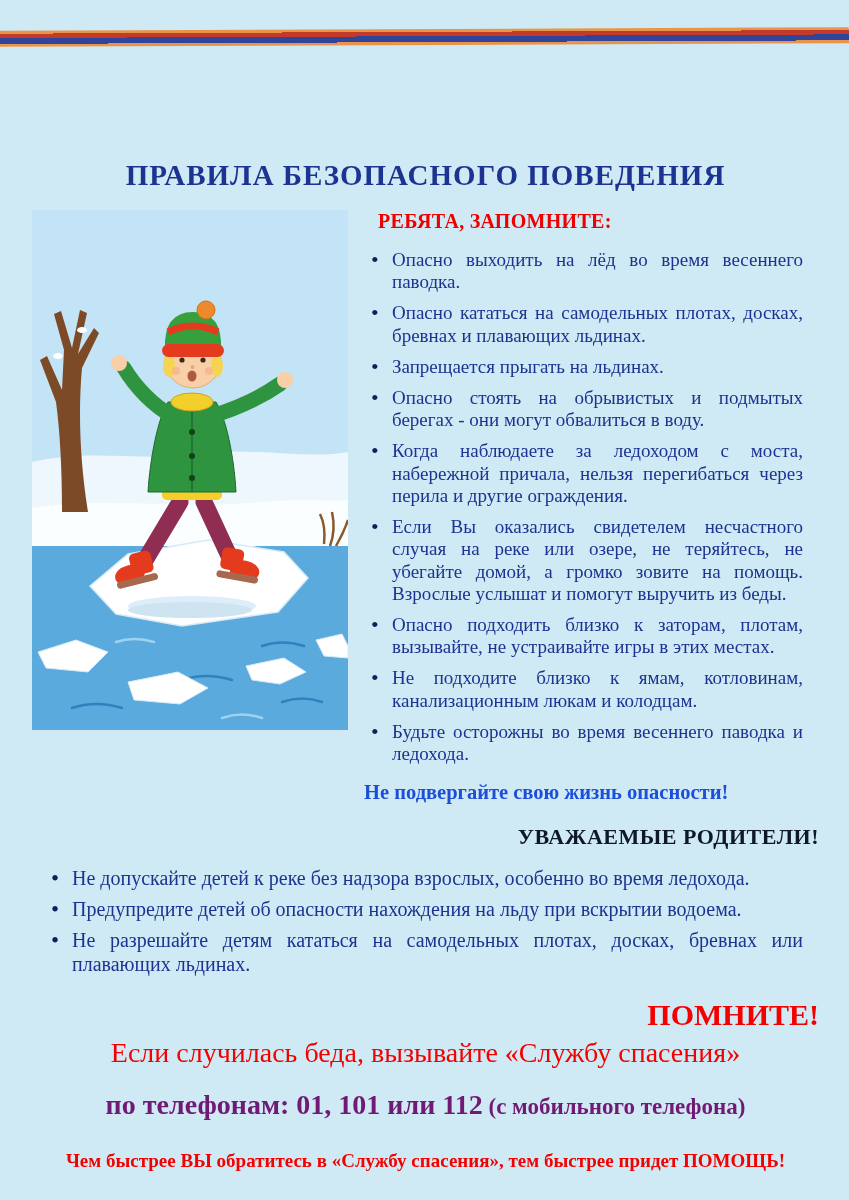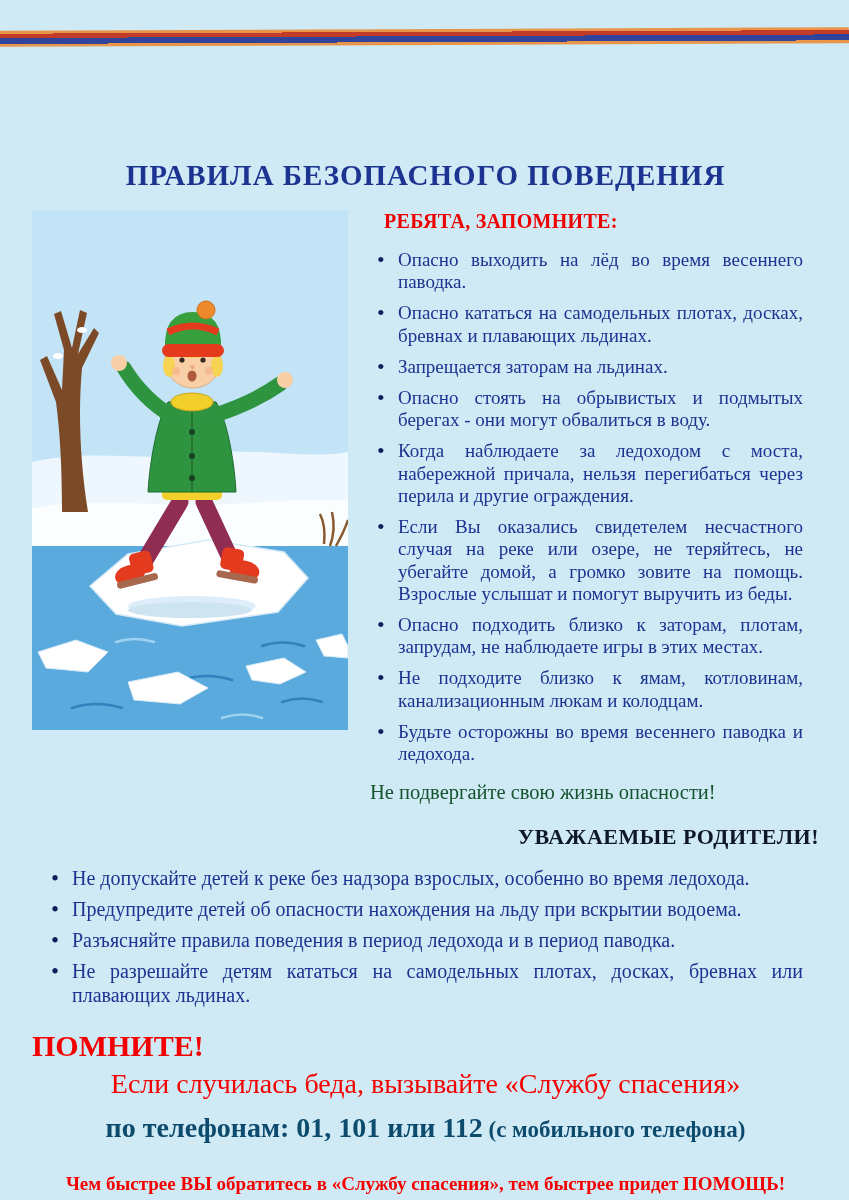--- a/index.html
+++ b/index.html
@@ -25,63 +25,63 @@
   }
   .content { position:absolute; top:158px; left:32px; right:30px; }
 
   .title {
     margin:0 0 16px 0; text-align:center;
     font-size:29px; line-height:1.24; font-weight:bold;
     color:#1c3391; letter-spacing:1px;
   }
   .title .tline { display:block; }
 
-  .columns { display:flex; gap:10px; align-items:flex-start; }
+  .columns { display:flex; gap:4px; align-items:flex-start; }
   .illustration-wrap { flex:0 0 316px; }
   svg.illu { display:block; width:316px; height:520px; }
 
   .rules { flex:1; min-width:0; }
   .rules-heading {
     color:#ee0000; font-weight:bold; font-size:20px;
     margin:0 0 8px 26px; letter-spacing:0.3px;
   }
   ul.bullet-list { list-style:none; margin:16px; padding:0; }
   ul.bullet-list li {
     position:relative; padding-left:24px;
     text-align:justify;
   }
   ul.bullet-list li::before {
     content:"\2022";
     position:absolute; left:3px; top:-1px;
     font-size:1.15em; color:#10205e;
   }
   ul.rules-list li { font-size:19px; line-height:1.17; margin-bottom:9px; }
   .closing {
-    font-weight:normal; font-size:20.5px; color:#14532d;
+    font-weight:bold; font-size:20.5px; color:#1d4ed8;
     margin:3px 0 0 12px;
   }
 
   .parents-heading {
     text-align:right; color:#0f172a; font-weight:bold;
     font-size:22px; letter-spacing:0.5px;
     margin:20px 0 14px 0;
   }
   ul.parents-list li { font-size:20px; line-height:1.2; margin-bottom:7px; }
 
   .remember-heading {
-    text-align:left; color:#f50000; font-weight:bold;
+    text-align:right; color:#f50000; font-weight:bold;
     font-size:30px; margin:22px 0 4px 0;
   }
   .emergency-line1 {
     text-align:center; color:#f50000; font-weight:normal;
     font-size:28px; line-height:1.2;
   }
   .emergency-line2 {
-    text-align:center; color:#0c4a6e; font-weight:bold;
-    font-size:28px; line-height:1.2; margin-top:10px;
+    text-align:center; color:#701a75; font-weight:bold;
+    font-size:28px; line-height:1.2; margin-top:18px;
   }
   .emergency-note { font-size:23px; }
   .footer-line {
     text-align:center; color:#f50000; font-weight:bold;
     font-size:19px; margin-top:28px;
   }
 </style>
 </head>
 <body>
 
@@ -196,37 +196,36 @@
             <ellipse cx="160" cy="166" rx="4.5" ry="5.5" fill="#b05a3c"></ellipse>
           </g>
         </svg>
       </div>
 
       <div class="rules">
         <div class="rules-heading">РЕБЯТА, ЗАПОМНИТЕ:</div>
         <ul class="bullet-list rules-list">
           <li><span>Опасно выходить на лёд во время весеннего паводка.</span></li>
           <li><span>Опасно кататься на самодельных плотах, досках, бревнах и плавающих льдинах.</span></li>
-          <li><span>Запрещается заторам на льдинах.</span></li>
+          <li><span>Запрещается прыгать на льдинах.</span></li>
           <li><span>Опасно стоять на обрывистых и подмытых берегах - они могут обвалиться в воду.</span></li>
           <li><span>Когда наблюдаете за ледоходом с моста, набережной причала, нельзя перегибаться через перила и другие ограждения.</span></li>
           <li><span>Если Вы оказались свидетелем несчастного случая на реке или озере, не теряйтесь, не убегайте домой, а громко зовите на помощь. Взрослые услышат и помогут выручить из беды.</span></li>
-          <li><span>Опасно подходить близко к заторам, плотам, запрудам, не наблюдаете игры в этих местах.</span></li>
+          <li><span>Опасно подходить близко к заторам, плотам, вызывайте, не устраивайте игры в этих местах.</span></li>
           <li><span>Не подходите близко к ямам, котловинам, канализационным люкам и колодцам.</span></li>
           <li><span>Будьте осторожны во время весеннего паводка и ледохода.</span></li>
         </ul>
         <div class="closing">Не подвергайте свою жизнь опасности!</div>
       </div>
     </div>
 
     <div class="parents-heading">УВАЖАЕМЫЕ РОДИТЕЛИ!</div>
     <ul class="bullet-list parents-list">
       <li><span>Не допускайте детей к реке без надзора взрослых, особенно во время ледохода.</span></li>
       <li><span>Предупредите детей об опасности нахождения на льду при вскрытии водоема.</span></li>
-      <li><span>Разъясняйте правила поведения в период ледохода и в период паводка.</span></li>
       <li><span>Не разрешайте детям кататься на самодельных плотах, досках, бревнах или плавающих льдинах.</span></li>
     </ul>
 
     <div class="remember-heading">ПОМНИТЕ!</div>
     <div class="emergency-line1">Если случилась беда, вызывайте «Службу спасения»</div>
     <div class="emergency-line2">
       <span>по телефонам: 01, 101 или 112</span><span class="emergency-note"> (с мобильного телефона)</span>
     </div>
 
     <div class="footer-line">Чем быстрее ВЫ обратитесь в «Службу спасения», тем быстрее придет ПОМОЩЬ!</div>

